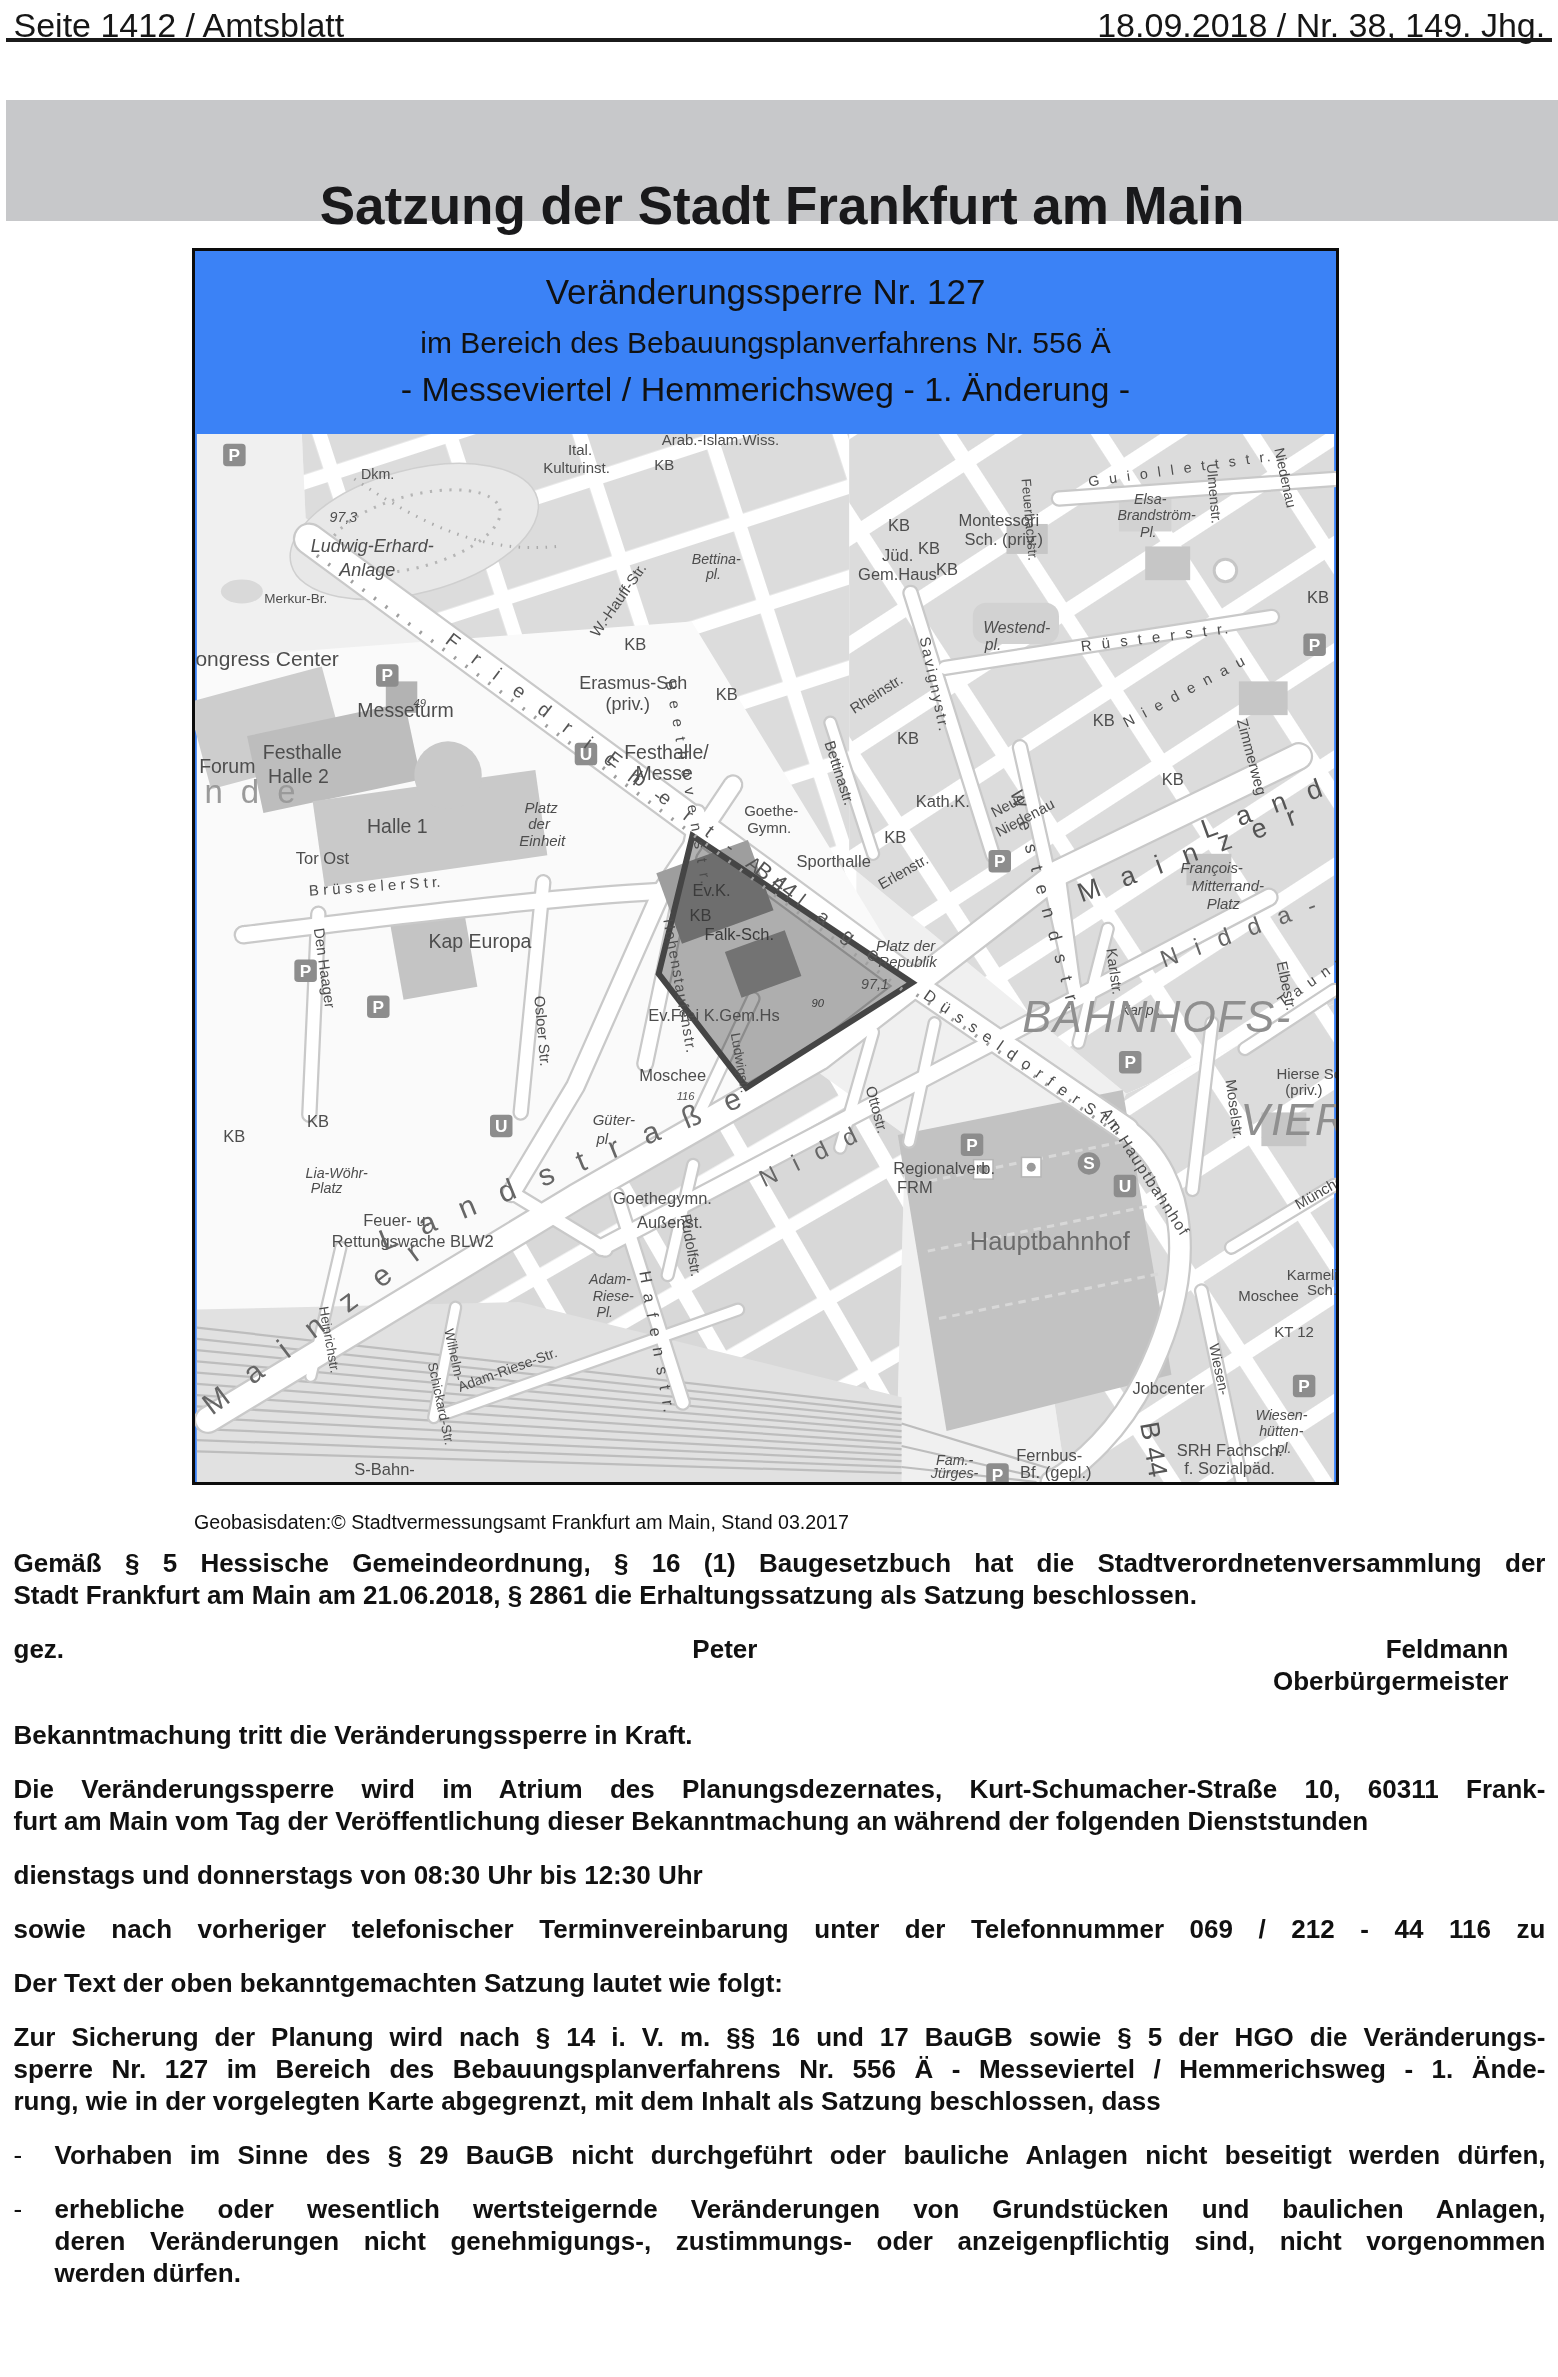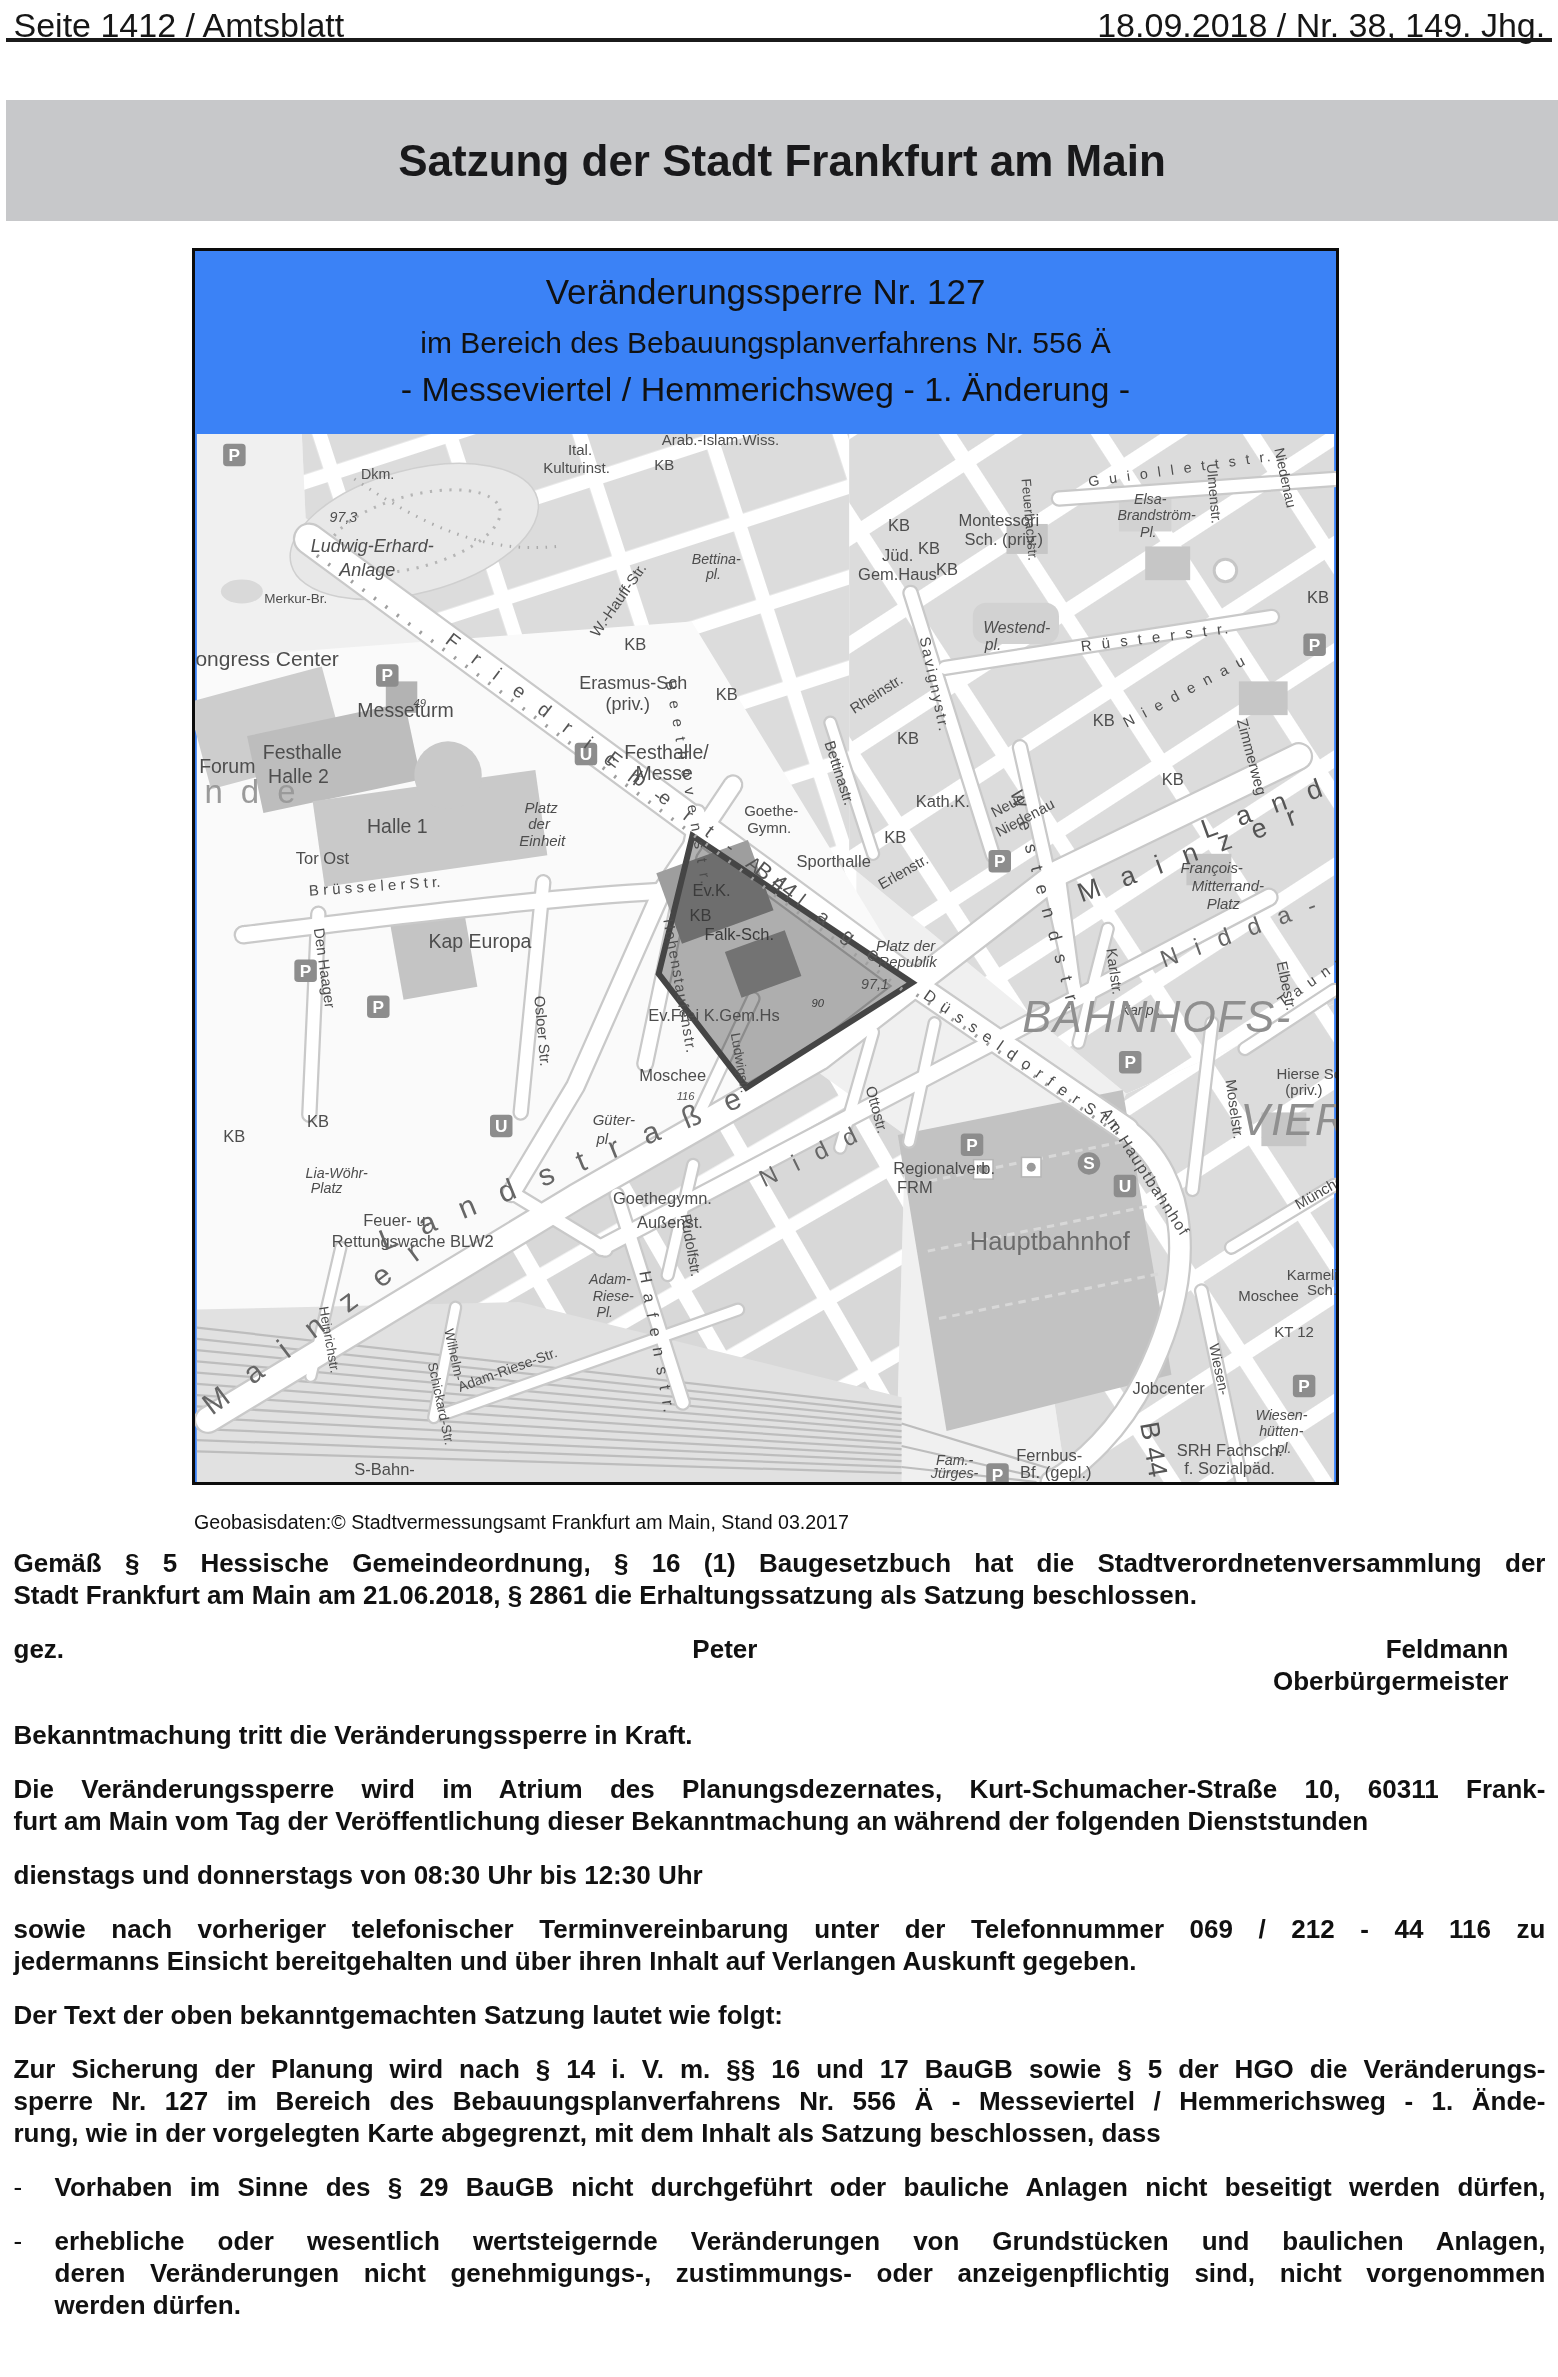--- a/index.html
+++ b/index.html
@@ -2,21 +2,21 @@
 <html style="font-size:12px"><head>
 <meta charset="utf-8">
 <style>
   html,body{margin:0;padding:0;background:#fff;}
   .page{position:relative;width:1558px;height:2377px;background:#fff;overflow:hidden;
         font-family:"Liberation Sans",sans-serif;color:#161616;}
   .hdr{position:absolute;top:6px;left:13.5px;right:12.8px;display:flex;justify-content:space-between;
        font-size:34px;letter-spacing:0;}
   .rule{position:absolute;top:38px;left:6px;right:6px;height:3.8px;background:#1b1b1b;}
   .titlebar{position:absolute;top:100px;left:6px;right:0;height:121px;background:#c7c8ca;}
-  .titlebar .tt{display:block;text-align:center;line-height:121px;font-size:44px;font-weight:bold;color:#19191b;}
+  .titlebar .tt{display:block;text-align:center;line-height:121px;font-size:53px;font-weight:bold;color:#19191b;margin-top:45px;}
   .mapbox{position:absolute;top:248px;left:192px;width:1141px;height:1231px;border:3.8px solid #0c0c0c;background:#3b82f6;}
   .bt{ text-align:center;color:#111;}
   .bt1{padding-top:21px;font-size:35px;height:54px;}
   .bt2{font-size:30px;height:44px;}
   .bt3{font-size:34px;height:44px;}
   .mapwrap{position:absolute;left:0;top:183px;width:1141px;height:1048px;}
   svg{display:block;font-family:"Liberation Sans",sans-serif;}
   .caption{position:absolute;top:1511px;left:194px;font-size:19.6px;color:#111;}
   .bodytext{position:absolute;top:1547px;left:13.5px;width:1532px;font-size:26px;line-height:32px;color:#111;}
   .para{margin-bottom:22px;}
@@ -464,21 +464,20 @@
       </div>
       <div class="para justify">
         <div class="bline jf">Die Veränderungssperre wird im Atrium des Planungsdezernates, Kurt-Schumacher-Straße 10, 60311 Frank-</div>
         <div class="bline">furt am Main vom Tag der Veröffentlichung dieser Bekanntmachung an während der folgenden Dienststunden</div>
       </div>
       <div class="para left">
         <div class="bline">dienstags und donnerstags von 08:30 Uhr bis 12:30 Uhr</div>
       </div>
       <div class="para justify">
         <div class="bline jf">sowie nach vorheriger telefonischer Terminvereinbarung unter der Telefonnummer 069 / 212 - 44 116 zu</div>
-        <div class="bline">jedermanns Einsicht bereitgehalten und über ihren Inhalt auf Verlangen Auskunft gegeben.</div>
       </div>
       <div class="para left">
         <div class="bline">Der Text der oben bekanntgemachten Satzung lautet wie folgt:</div>
       </div>
       <div class="para justify">
         <div class="bline jf">Zur Sicherung der Planung wird nach § 14 i. V. m. §§ 16 und 17 BauGB sowie § 5 der HGO die Veränderungs-</div>
         <div class="bline jf">sperre Nr. 127 im Bereich des Bebauungsplanverfahrens Nr. 556 Ä - Messeviertel / Hemmerichsweg - 1. Ände-</div>
         <div class="bline">rung, wie in der vorgelegten Karte abgegrenzt, mit dem Inhalt als Satzung beschlossen, dass</div>
       </div>
       <div class="para bullet">

